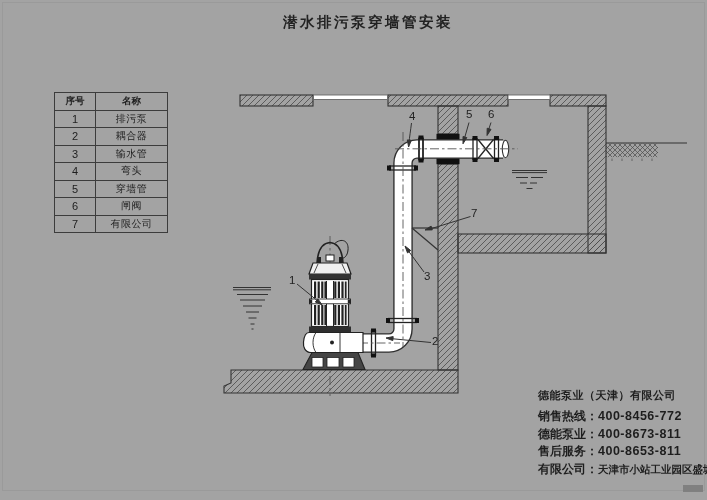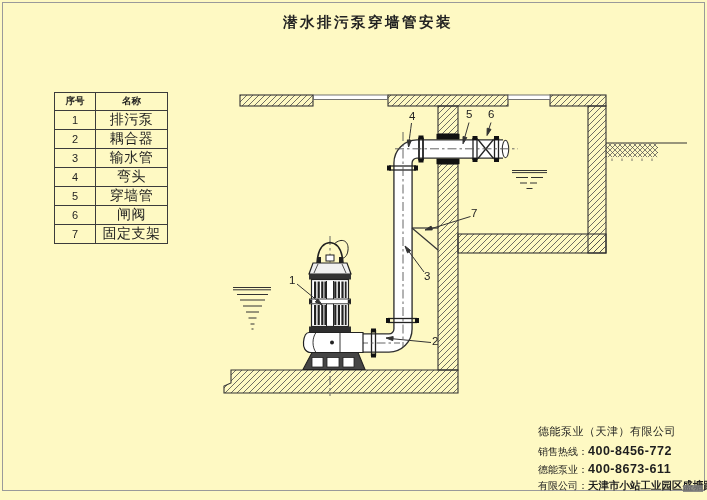--- a/index.html
+++ b/index.html
@@ -1,38 +1,38 @@
 <!DOCTYPE html>
 <html><head>
 <meta charset="utf-8">
 <style>
   html,body{margin:0;padding:0;background:#fff;}
-  .page{position:relative;width:707px;height:500px;background:#fef9c3;overflow:hidden;
+  .page{position:relative;width:707px;height:500px;background:#a3a3a3;overflow:hidden;
         font-family:"Liberation Sans","DejaVu Sans",sans-serif;color:#1e1e1e;}
   .frame{position:absolute;left:2px;top:2px;right:2px;bottom:9px;border:1px solid #9a9a9a;pointer-events:none;}
   .page-title{position:absolute;left:368px;top:13px;transform:translateX(-50%);
       font-size:14.5px;font-weight:700;letter-spacing:2.5px;white-space:nowrap;color:#222;}
   
   table.parts{position:absolute;left:54px;top:92px;border-collapse:collapse;table-layout:fixed;}
   table.parts th,table.parts td{border:1px solid #3c3c3c;padding:0;text-align:center;vertical-align:middle;}
   table.parts tr{height:17.5px;padding-left:24px;}
   table.parts .c-no{width:40px;}
   table.parts .c-name{width:71px;}
   table.parts th{font-size:9.5px;font-weight:700;}
   td.no{font-size:11px;}
-  td.name{font-size:14px;letter-spacing:0.5px;}
+  td.name{font-size:10px;letter-spacing:0.5px;}
   
   svg.diagram{position:absolute;left:0;top:0;}
   
   .callout{position:absolute;font-size:11.5px;color:#222;line-height:13px;}
   
   .company{position:absolute;left:538px;top:388px;width:165px;}
-  .co-name{font-size:11px;font-weight:400;letter-spacing:0.5px;margin-bottom:5px;white-space:nowrap;margin-top:36px;}
+  .co-name{font-size:11px;font-weight:700;letter-spacing:0.5px;margin-bottom:5px;white-space:nowrap;}
   .co-row{display:flex;align-items:baseline;height:17.5px;white-space:nowrap;}
-  .co-label{font-size:10px;font-weight:400;}
+  .co-label{font-size:12px;font-weight:700;}
   .co-value{font-size:12.5px;font-weight:700;letter-spacing:0.5px;}
   .co-value.small{font-size:10.5px;letter-spacing:0;}
   .watermark{position:absolute;left:683px;top:485px;width:20px;height:7px;background:#7a7a7a;opacity:.85;}
 </style>
 </head>
 <body>
 
 <div class="page">
   <div class="frame"></div>
 
@@ -63,21 +63,21 @@
     <tr>
       <td class="no">5</td>
       <td class="name">穿墙管</td>
     </tr>
     <tr>
       <td class="no">6</td>
       <td class="name">闸阀</td>
     </tr>
     <tr>
       <td class="no">7</td>
-      <td class="name">固定支架</td>
+      <td class="name">有限公司</td>
     </tr>
   </tbody>
     </table>
 
   <svg class="diagram" width="707" height="500" viewBox="0 0 707 500">
     <defs>
       <pattern id="hatch" patternUnits="userSpaceOnUse" width="6" height="6">
         <path d="M-1,7 L7,-1 M-1,1 L1,-1 M5,7 L7,5" stroke="#4a4a4a" stroke-width="0.8" fill="none"></path>
       </pattern>
       <pattern id="xhatch" patternUnits="userSpaceOnUse" width="5" height="5">
@@ -272,21 +272,25 @@
   <span class="callout" style="left:471px;top:207px;">7</span>
 
   <div class="company">
     <div class="co-name">德能泵业（天津）有限公司</div>
     <div class="co-row">
       <span class="co-label">销售热线：</span>
       <span class="co-value">400-8456-772</span>
     </div>
     <div class="co-row">
       <span class="co-label">德能泵业：</span>
-      <span class="co-value">400-8673-611</span>
+      <span class="co-value">400-8673-811</span>
+    </div>
+    <div class="co-row">
+      <span class="co-label">售后服务：</span>
+      <span class="co-value">400-8653-811</span>
     </div>
     <div class="co-row">
       <span class="co-label">有限公司：</span>
       <span class="co-value small">天津市小站工业园区盛塘路9号</span>
     </div>
   </div>
 
   <div class="watermark"></div>
 </div>
 

